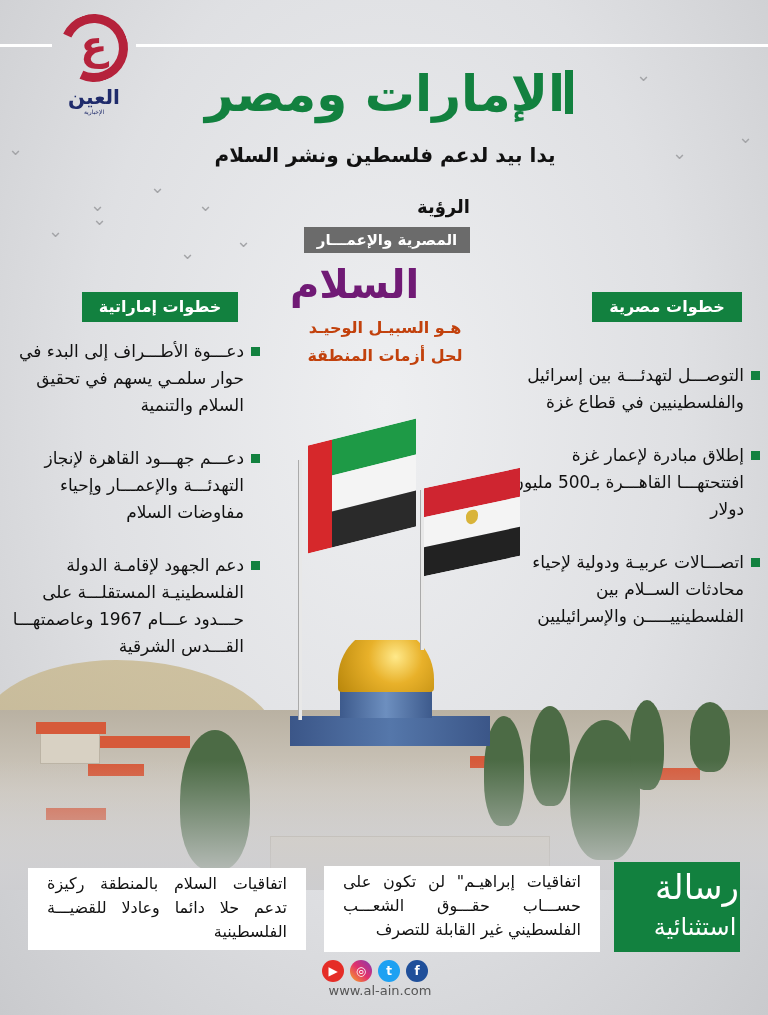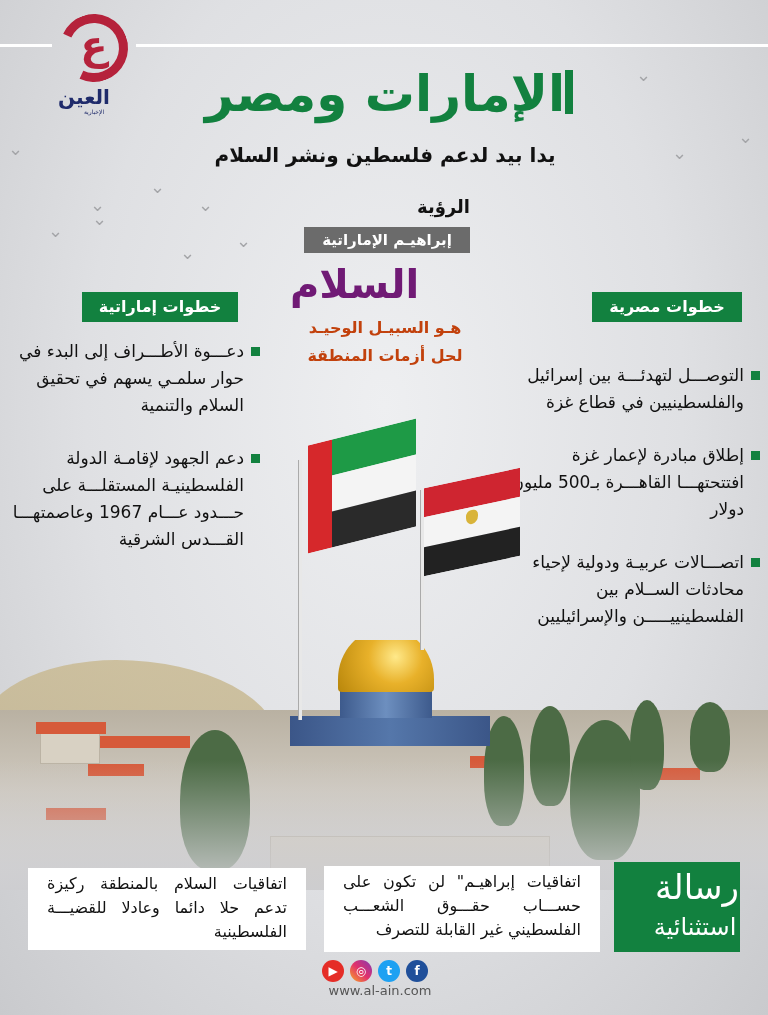--- a/index.html
+++ b/index.html
@@ -20,21 +20,21 @@
   .logo-ring {
     position: absolute; left: 2px; top: 2px; width: 68px; height: 68px;
     border: 9px solid #b5223b; border-radius: 50%;
     border-left-color: transparent; transform: rotate(-20deg);
   }
   .logo-glyph {
     position: absolute; left: 0; top: 8px; width: 72px; text-align: center;
     font-size: 40px; font-weight: bold; color: #b5223b; line-height: 50px;
   }
   .logo-name {
-    position: absolute; left: 0; top: 74px; width: 72px; text-align: left;
+    position: absolute; left: 0; top: 74px; width: 72px; text-align: center;
     font-size: 20px; font-weight: bold; color: #1f2b6b; line-height: 22px;
   }
   .logo-sub {
     position: absolute; left: 0; top: 96px; width: 72px; text-align: center;
     font-size: 6px; color: #1f2b6b;
   }
 
   
   .main-title {
     left: 160px; top: 62px; width: 450px; text-align: center; direction: rtl;
@@ -169,36 +169,37 @@
 <span class="bird" style="left:198px;top:196px;">⌄</span>
 <span class="bird" style="left:48px;top:222px;">⌄</span>
 <span class="bird" style="left:180px;top:244px;">⌄</span>
 <span class="bird" style="left:236px;top:232px;">⌄</span>
 
 <div class="abs accent-bar"></div>
 <h1 class="abs main-title">الإمارات ومصر</h1>
 <h2 class="abs subtitle">يدا بيد لدعم فلسطين ونشر السلام</h2>
 
 <div class="abs vision-label">الرؤية</div>
-<div class="abs vision-badge">إبراهيـم الإماراتية</div>
+<div class="abs vision-badge">المصرية والإعمـــار</div>
 <div class="abs peace-word">السلام</div>
 <div class="abs peace-line" style="top:314px;">هـو السبيـل الوحيـد</div>
 <div class="abs peace-line" style="top:342px;">لحل أزمات المنطقة</div>
 
 <div class="abs col-badge badge-eg">خطوات مصرية</div>
 <div class="abs col-badge badge-ae">خطوات إماراتية</div>
 
 <ul class="abs bullet-list list-eg">
   <li><span class="sq"></span><span>التوصـــل لتهدئـــة بين إسرائيل والفلسطينيين في قطاع غزة</span></li>
   <li><span class="sq"></span><span>إطلاق مبادرة لإعمار غزة افتتحتهـــا القاهـــرة بـ500 مليون دولار</span></li>
   <li><span class="sq"></span><span>اتصـــالات عربيـة ودولية لإحياء محادثات الســلام بين الفلسطينييـــــن والإسرائيليين</span></li>
 </ul>
 
 <ul class="abs bullet-list list-ae">
   <li><span class="sq"></span><span>دعـــوة الأطـــراف إلى البدء في حوار سلمـي يسهم في تحقيق السلام والتنمية</span></li>
+  <li><span class="sq"></span><span>دعـــم جهـــود القاهرة لإنجاز التهدئـــة والإعمـــار وإحياء مفاوضات السلام</span></li>
   <li><span class="sq"></span><span>دعم الجهود لإقامـة الدولة الفلسطينيـة المستقلـــة على حـــدود عـــام 1967 وعاصمتهـــا القـــدس الشرقية</span></li>
 </ul>
 
 <div class="abs scene">
   <div class="hill"></div>
   <div class="city"></div>
   <div class="building" style="left:40px;top:84px;width:60px;height:40px;"></div>
   <div class="roof" style="left:36px;top:82px;width:70px;"></div>
   <div class="roof" style="left:100px;top:96px;width:90px;"></div>
   <div class="roof" style="left:46px;top:168px;width:60px;"></div>

